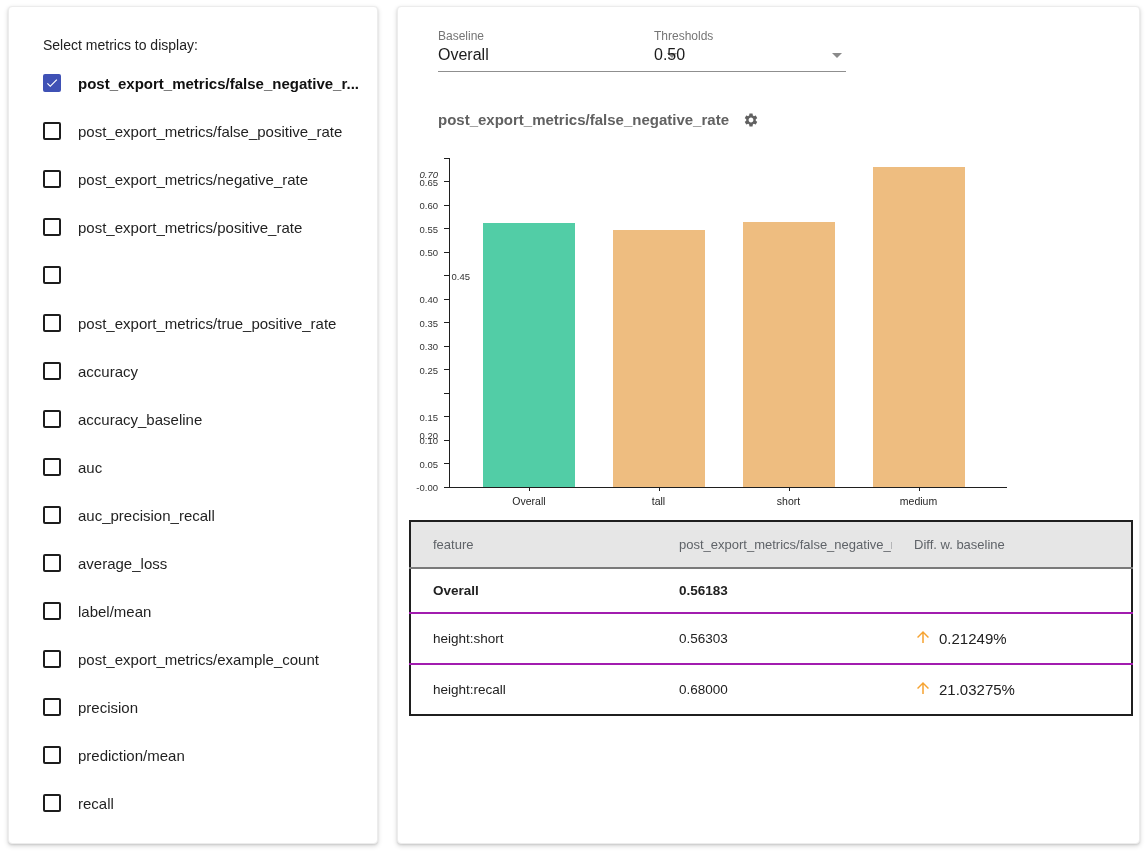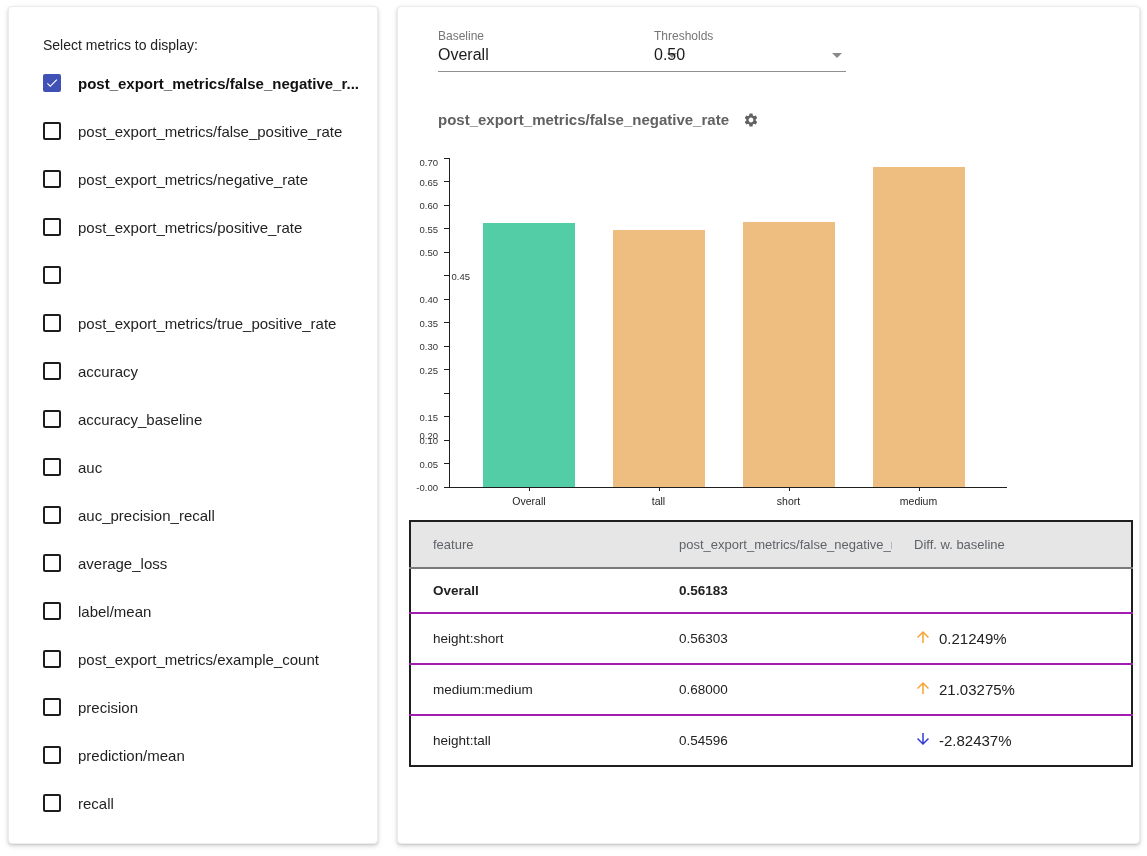--- a/index.html
+++ b/index.html
@@ -184,21 +184,21 @@
     <span class="chart-title">post_export_metrics/false_negative_rate</span>
     <span class="gear">
       <svg width="16" height="16" viewBox="0 0 24 24" fill="#616161">
         <path d="M19.14 12.94c.04-.3.06-.61.06-.94 0-.32-.02-.64-.07-.94l2.03-1.58c.18-.14.23-.41.12-.61l-1.92-3.32c-.12-.22-.37-.29-.59-.22l-2.39.96c-.5-.38-1.03-.7-1.62-.94l-.36-2.54c-.04-.24-.24-.41-.48-.41h-3.84c-.24 0-.43.17-.47.41l-.36 2.54c-.59.24-1.13.57-1.62.94l-2.39-.96c-.22-.08-.47 0-.59.22L2.74 8.87c-.12.21-.08.47.12.61l2.03 1.58c-.05.3-.09.63-.09.94s.02.64.07.94l-2.03 1.58c-.18.14-.23.41-.12.61l1.92 3.32c.12.22.37.29.59.22l2.39-.96c.5.38 1.03.7 1.62.94l.36 2.54c.05.24.24.41.48.41h3.84c.24 0 .44-.17.47-.41l.36-2.54c.59-.24 1.13-.56 1.62-.94l2.39.96c.22.08.47 0 .59-.22l1.92-3.32c.12-.22.07-.47-.12-.61l-2.01-1.58zM12 15.6c-1.98 0-3.6-1.62-3.6-3.6s1.62-3.6 3.6-3.6 3.6 1.62 3.6 3.6-1.62 3.6-3.6 3.6z"></path>
       </svg>
     </span>
   </div>
 
   <div id="plot">
       <span class="ytick-line" style="top: -0.5px;"></span>
-      <span class="ytick-label" style="top: 4px; left: -52px;">0.70</span>
+      <span class="ytick-label" style="top: 16px; left: -52px; font-style: italic;">0.70</span>
       <span class="ytick-line" style="top: 23px;"></span>
       <span class="ytick-label" style="top: 23.5px; left: -52px;">0.65</span>
       <span class="ytick-line" style="top: 46.5px;"></span>
       <span class="ytick-label" style="top: 47px; left: -52px;">0.60</span>
       <span class="ytick-line" style="top: 70px;"></span>
       <span class="ytick-label" style="top: 70.5px; left: -52px;">0.55</span>
       <span class="ytick-line" style="top: 93.5px;"></span>
       <span class="ytick-label" style="top: 94px; left: -52px;">0.50</span>
       <span class="ytick-line" style="top: 117px;"></span>
       <span class="ytick-label" style="top: 117.5px; left: -52px; padding-left: 32px;">0.45</span>
@@ -259,38 +259,26 @@
           <td>
             <span class="diff-wrap">
               <span><svg width="18" height="18" viewBox="0 0 24 24" fill="#f6a331">
                   <path d="M4 12l1.41 1.41L11 7.83V20h2V7.83l5.58 5.59L20 12l-8-8-8 8z"></path>
                 </svg></span>
               <span class="diff-text">0.21249%</span>
             </span>
           </td>
         </tr>
         <tr>
-          <td>medium:medium</td>
+          <td>height:recall</td>
           <td>0.68000</td>
           <td>
             <span class="diff-wrap">
               <span><svg width="18" height="18" viewBox="0 0 24 24" fill="#f6a331">
                   <path d="M4 12l1.41 1.41L11 7.83V20h2V7.83l5.58 5.59L20 12l-8-8-8 8z"></path>
                 </svg></span>
               <span class="diff-text">21.03275%</span>
             </span>
           </td>
         </tr>
-        <tr>
-          <td>height:tall</td>
-          <td>0.54596</td>
-          <td>
-            <span class="diff-wrap">
-              <span><svg width="18" height="18" viewBox="0 0 24 24" fill="#2f3cd3">
-                  <path d="M20 12l-1.41-1.41L13 16.17V4h-2v12.17l-5.58-5.59L4 12l8 8 8-8z"></path>
-                </svg></span>
-              <span class="diff-text">-2.82437%</span>
-            </span>
-          </td>
-        </tr>
       </tbody>
   </table>
 </div>
 
 </body></html>

